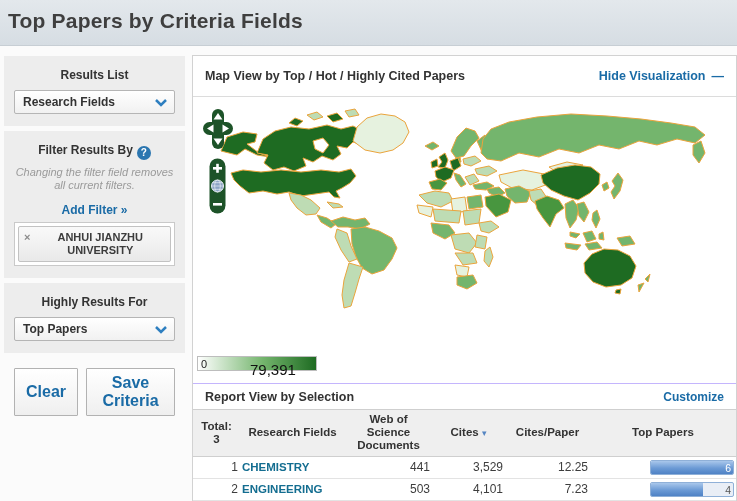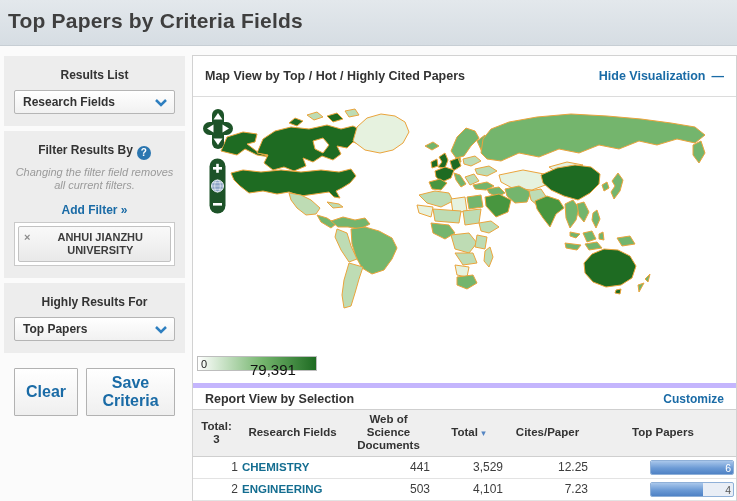--- a/index.html
+++ b/index.html
@@ -55,21 +55,21 @@
   .m0 { fill:var(--green-0,#e6f2df); }
   .map-controls { position:absolute; left:10px; top:12px; width:34px; }
   .legend { position:absolute; left:4px; bottom:12px; width:120px; height:15px;
     border:1px solid #bdbdbd;
     background:linear-gradient(90deg,#ffffff 0%,var(--green-2,#74b56d) 55%,var(--green-4,#1e6b22) 100%); }
   .legend .lg-min { position:absolute; left:3px; top:0; font-size:11px; color:#222; line-height:14px; }
   .legend .lg-max { position:absolute; left:52px; top:6px; font-size:15px; color:#111; line-height:14px; }
 
   
   .report-bar { height:26px; display:flex; align-items:center; justify-content:space-between;
-    padding:0 12px; border-top:5px solid #c4b5fd; }
+    padding:0 12px; border-top:1px solid #c4b5fd; }
   .report-bar .panel-link { font-size:12px; }
   table.report { width:100%; border-collapse:collapse; font-size:12px; table-layout:fixed; }
   table.report thead th { background:#efefef; border-top:1px solid #cfcfcf; border-bottom:1px solid #cfcfcf;
     font-weight:bold; color:#333; text-align:center; padding:3px 2px; height:29px; font-size:11.5px; line-height:1.15; }
   th.sorted { color:var(--cites-blue,#5585c2); }
   .sort-arrow { font-size:9px; color:var(--cites-blue,#5585c2); }
   table.report td { border-bottom:1px solid #e3e3e3; height:22px; padding:1px 2px; color:#3d3d3d; }
   td.rank { text-align:right; padding-right:9px; color:#444; }
   td.field a { color:var(--field-teal,#136d90); font-weight:bold; font-size:11.5px; text-decoration:none; cursor:pointer; }
   td.num { text-align:right; padding-right:14px; }
@@ -271,21 +271,21 @@
       </colgroup>
     <thead>
       <tr>
         <th>
           <div>Total:</div>
           <div>3</div>
         </th>
         <th>Research Fields</th>
         <th>Web of Science Documents</th>
         <th class="sorted">
-          <span>Total</span>
+          <span>Cites</span>
           <span class="sort-arrow">▾</span>
         </th>
         <th>Cites/Paper</th>
         <th>Top Papers</th>
       </tr>
     </thead>
     <tbody>
       <tr>
         <td class="rank">1</td>
         <td class="field"><a>CHEMISTRY</a></td>

